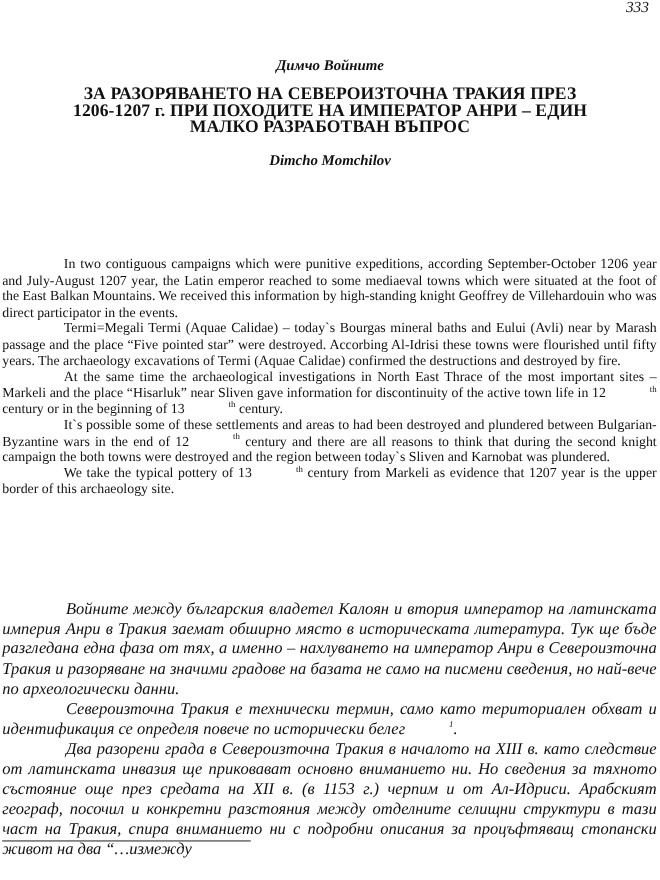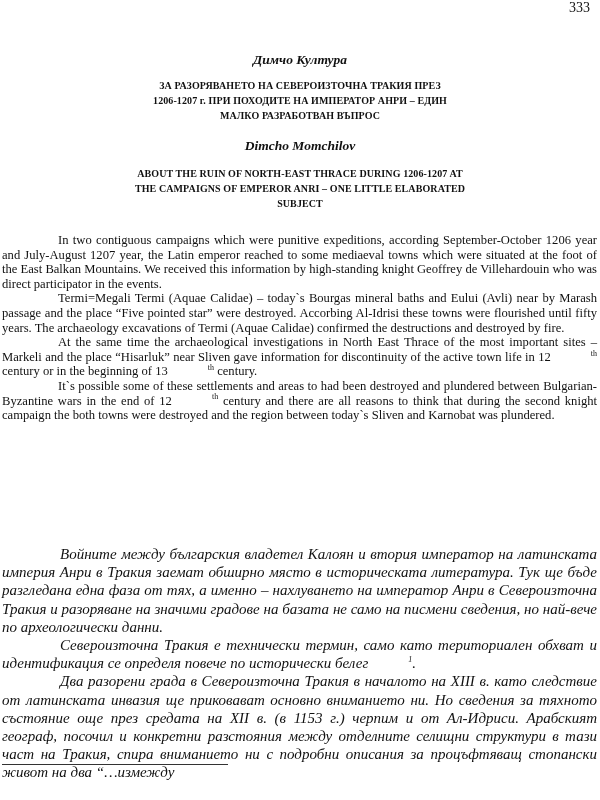--- a/index.html
+++ b/index.html
@@ -1,23 +1,23 @@
 <!DOCTYPE html>
 <html><head>
 <meta charset="utf-8">
 <style>
   html, body { margin: 0; padding: 0; background: #ffffff; }
   body { width: 600px; height: 800px; overflow: hidden; position: relative;
          font-family: "Liberation Serif", "DejaVu Serif", serif; color: #111; }
   .page { position: absolute; left: 0; top: 0; width: 600px; height: 800px; }
-  .page-num { position: absolute; right: 10px; top: 0px; font-size: 14px; }
+  .page-num { position: absolute; right: 10px; top: 0px; font-size: 14px; font-style: italic; }
   .author { position: absolute; left: 0; width: 600px; text-align: center;
             font-weight: bold; font-style: italic; font-size: 13.5px; }
   .title { position: absolute; left: 14px; width: 572px; text-align: center;
-           font-weight: bold; font-size: 10px; line-height: 15px; letter-spacing: 0.1px; }
+           font-weight: bold; font-size: 16px; line-height: 15px; letter-spacing: 0.1px; }
   .abstract { position: absolute; left: 2px; width: 595px; font-size: 12.6px;
               line-height: 14.6px; text-align: justify; }
   .abstract p { margin: 0; text-indent: 56px; }
   .body-bg { position: absolute; left: 2px; width: 595px; font-size: 15px;
              line-height: 18.2px; text-align: justify; font-style: italic; }
   .body-bg p { margin: 0; text-indent: 58px; }
   sup { font-size: 8px; line-height: 0; vertical-align: super; padding-left: 40px; }
   .fn-rule { position: absolute; left: 2px; top: 764px; width: 226px; height: 0;
              border-top: 1.2px solid #333; }
   .footnote { position: absolute; left: 2px; top: 772px; width: 595px; font-size: 12.8px;
@@ -26,41 +26,37 @@
   .b { font-weight: bold; }
   .i { font-style: italic; }
 </style>
 </head>
 <body>
 
 <div class="page">
 
   <div class="page-num">333</div>
 
-  <div class="author" style="top:52px;">Димчо Култура</div>
+  <div class="author" style="top:52px;">Димчо Войните</div>
 
   <div class="title" style="top:78px;">
     <div>ЗА РАЗОРЯВАНЕТО НА СЕВЕРОИЗТОЧНА ТРАКИЯ ПРЕЗ</div>
     <div>1206-1207 г. ПРИ ПОХОДИТЕ НА ИМПЕРАТОР АНРИ – ЕДИН</div>
     <div>МАЛКО РАЗРАБОТВАН ВЪПРОС</div>
   </div>
 
   <div class="author" style="top:138px;">Dimcho Momchilov</div>
 
-  <div class="title" style="top:166px;">
-    <div>ABOUT THE RUIN OF NORTH-EAST THRACE DURING 1206-1207 AT</div>
-    <div>THE CAMPAIGNS OF EMPEROR ANRI – ONE LITTLE ELABORATED</div>
-    <div>SUBJECT</div>
-  </div>
 
   <div class="abstract" style="top:233px;">
     <p>In two contiguous campaigns which were punitive expeditions, according September-October 1206 year and July-August 1207 year, the Latin emperor reached to some mediaeval towns which were situated at the foot of the East Balkan Mountains. We received this information by high-standing knight Geoffrey de Villehardouin who was direct participator in the events.</p>
     <p>Termi=Megali Termi (Aquae Calidae) – today`s Bourgas mineral baths and Eului (Avli) near by Marash passage and the place “Five pointed star” were destroyed. Accorbing Al-Idrisi these towns were flourished until fifty years. The archaeology excavations of Termi (Aquae Calidae) confirmed the destructions and destroyed by fire.</p>
     <p><span>At the same time the archaeological investigations in North East Thrace of the most important sites – Markeli and the place “Hisarluk” near Sliven gave information for discontinuity of the active town life in 12</span><sup>th</sup><span> century or in the beginning of 13</span><sup>th</sup><span> century.</span></p>
     <p><span>It`s possible some of these settlements and areas to had been destroyed and plundered between Bulgarian-Byzantine wars in the end of 12</span><sup>th</sup><span> century and there are all reasons to think that during the second knight campaign the both towns were destroyed and the region between today`s Sliven and Karnobat was plundered.</span></p>
+    <p><span>We take the typical pottery of 13</span><sup>th</sup><span> century from Markeli as evidence that 1207 year is the upper border of this archaeology site.</span></p>
   </div>
 
   <div class="body-bg" style="top:545px;">
     <p>Войните между българския владетел Калоян и втория император на латинската империя Анри в Тракия заемат обширно място в историческата литература. Тук ще бъде разгледана една фаза от тях, а именно – нахлуването на император Анри в Североизточна Тракия и разоряване на значими градове на базата не само на писмени сведения, но най-вече по археологически данни.</p>
     <p><span>Североизточна Тракия е технически термин, само като териториален обхват и идентификация се определя повече по исторически белег</span><sup>1</sup><span>.</span></p>
     <p>Два разорени града в Североизточна Тракия в началото на XIII в. като следствие от латинската инвазия ще приковават основно вниманието ни. Но сведения за тяхното състояние още през средата на XII в. (в 1153 г.) черпим и от Ал-Идриси. Арабският географ, посочил и конкретни разстояния между отделните селищни структури в тази част на Тракия, спира вниманието ни с подробни описания за процъфтяващ стопански живот на два “…измежду</p>
   </div>
 
   <div class="fn-rule"></div>
 

